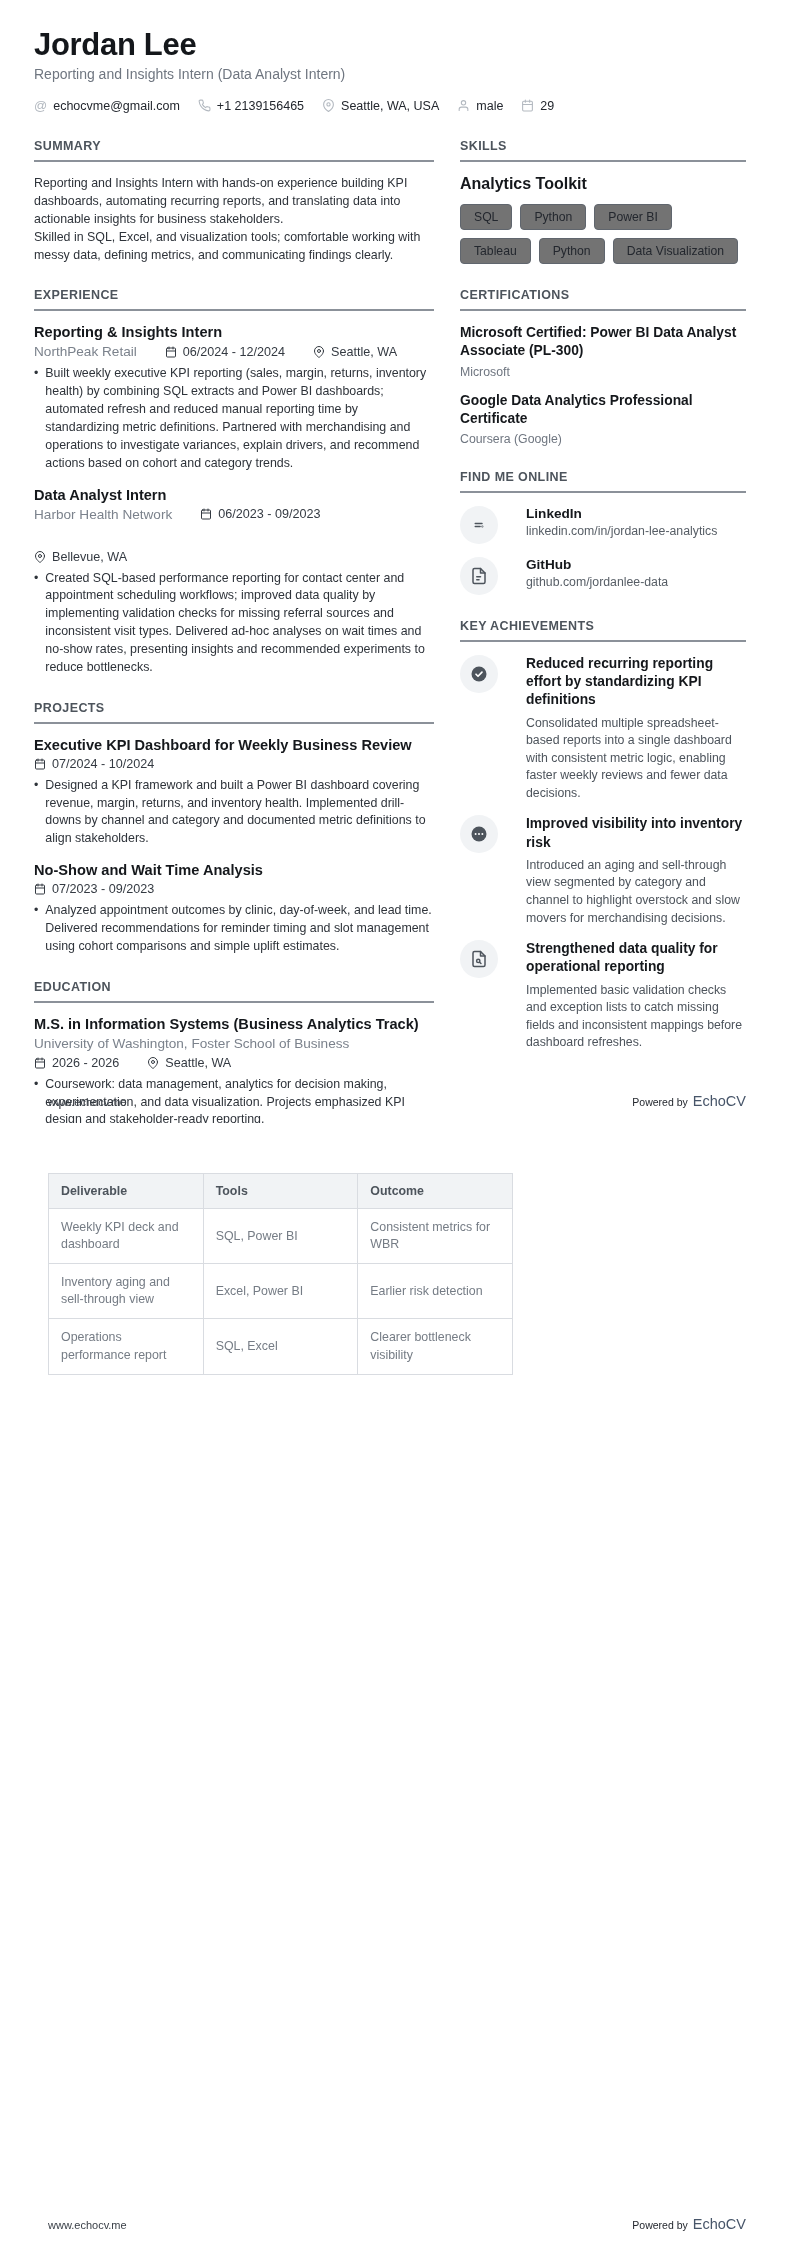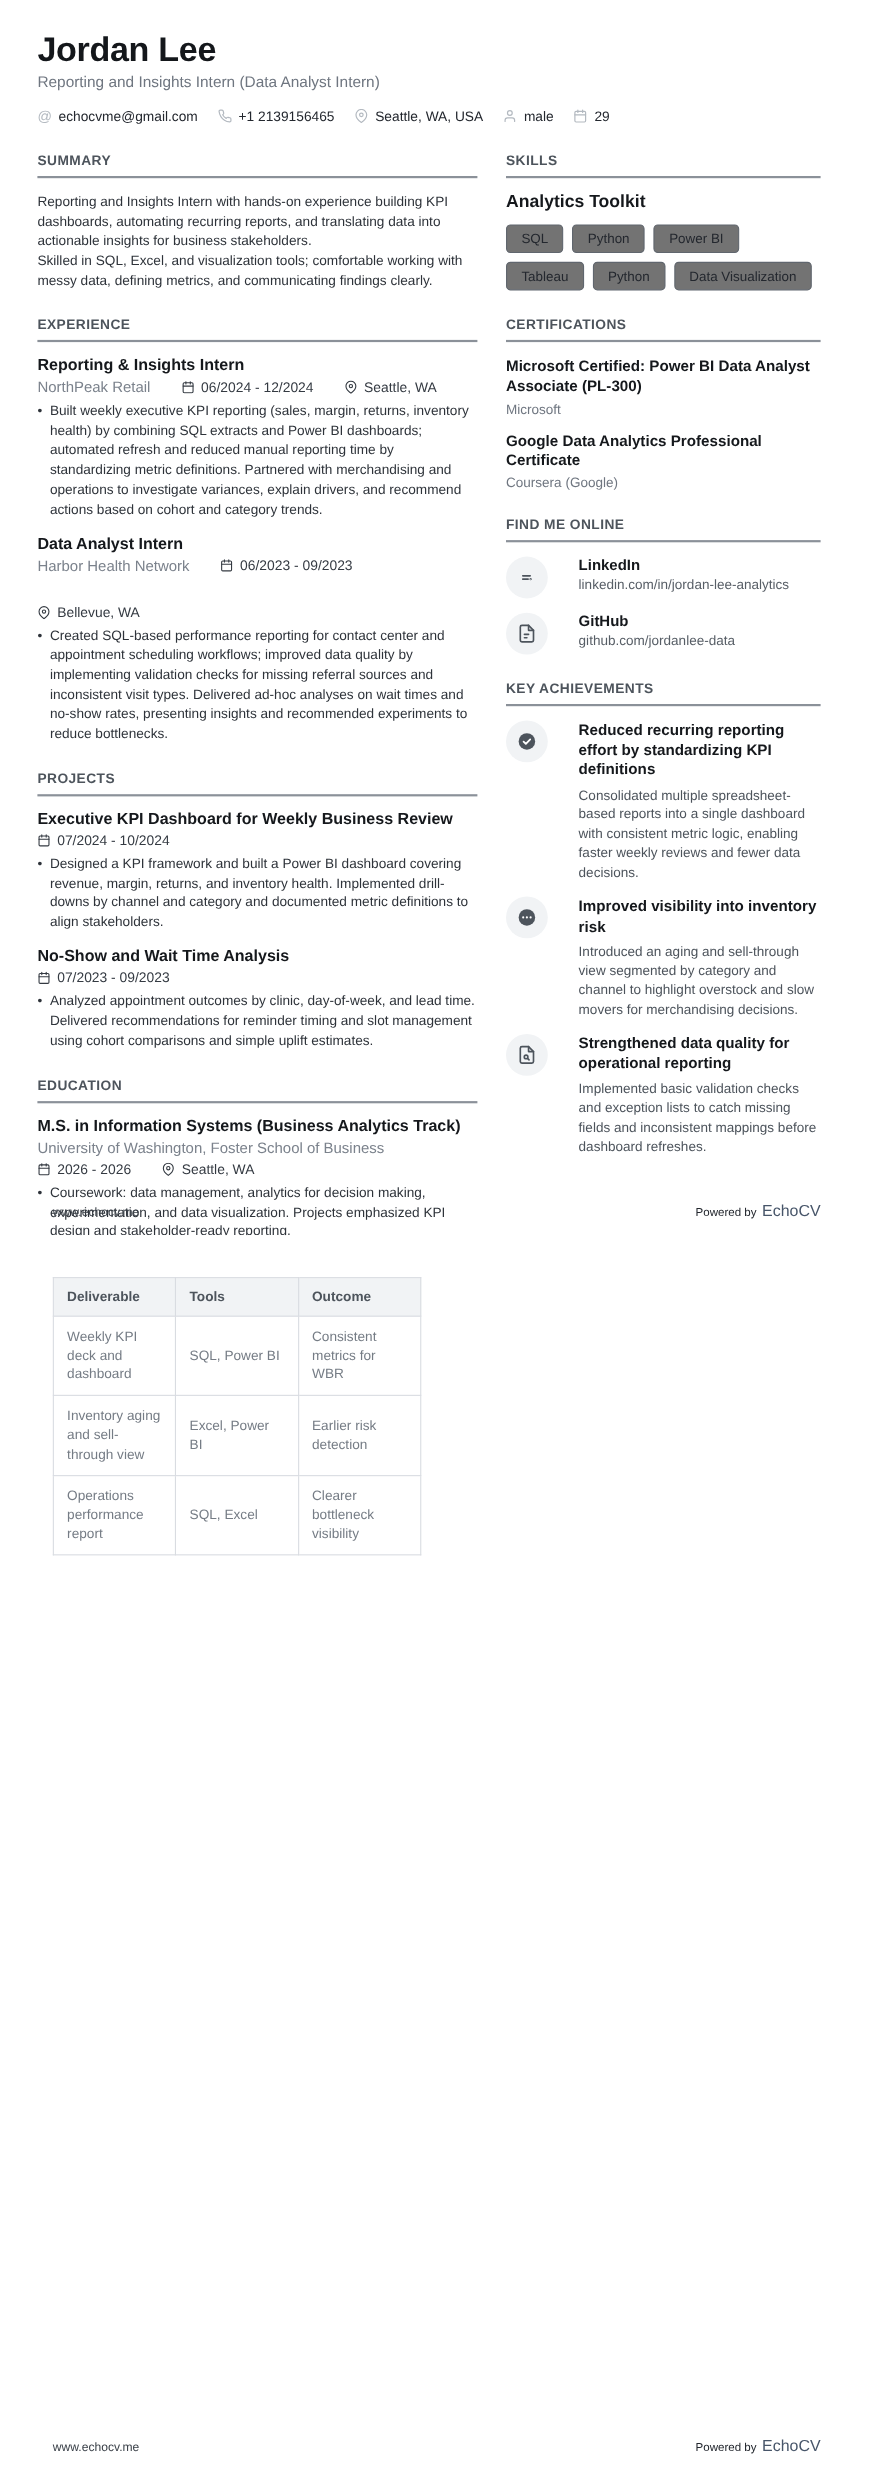--- a/index.html
+++ b/index.html
@@ -71,21 +71,21 @@
   .page-footer {
     position: absolute; left: 48px; right: 48px; bottom: 14px;
     display: flex; justify-content: space-between; align-items: baseline;
   }
   .footer-site { font-size: 11px; color: #3a4048; }
   .footer-right { display: flex; align-items: baseline; gap: 5px; }
   .footer-powered { font-size: 10.5px; color: #23272e; }
   .footer-brand { font-size: 14.5px; color: #475569; font-weight: 400; }
 
   
-  table.extra { border-collapse: collapse; width: 335px; table-layout: fixed; }
+  table.extra { border-collapse: collapse; width: 465px; table-layout: fixed; margin-top: 12px; }
   table.extra th, table.extra td { border: 1px solid #d9dce1; text-align: left; vertical-align: middle; padding: 10px 12px; }
   table.extra th { background: #f1f3f5; font-size: 12.4px; color: #4d545c; font-weight: 700; }
   table.extra td { font-size: 12.4px; color: #757c85; line-height: 1.38; }
 </style>
 </head>
 <body>
 
 <div class="page page1">
 
   <h1 class="name">Jordan Lee</h1>

